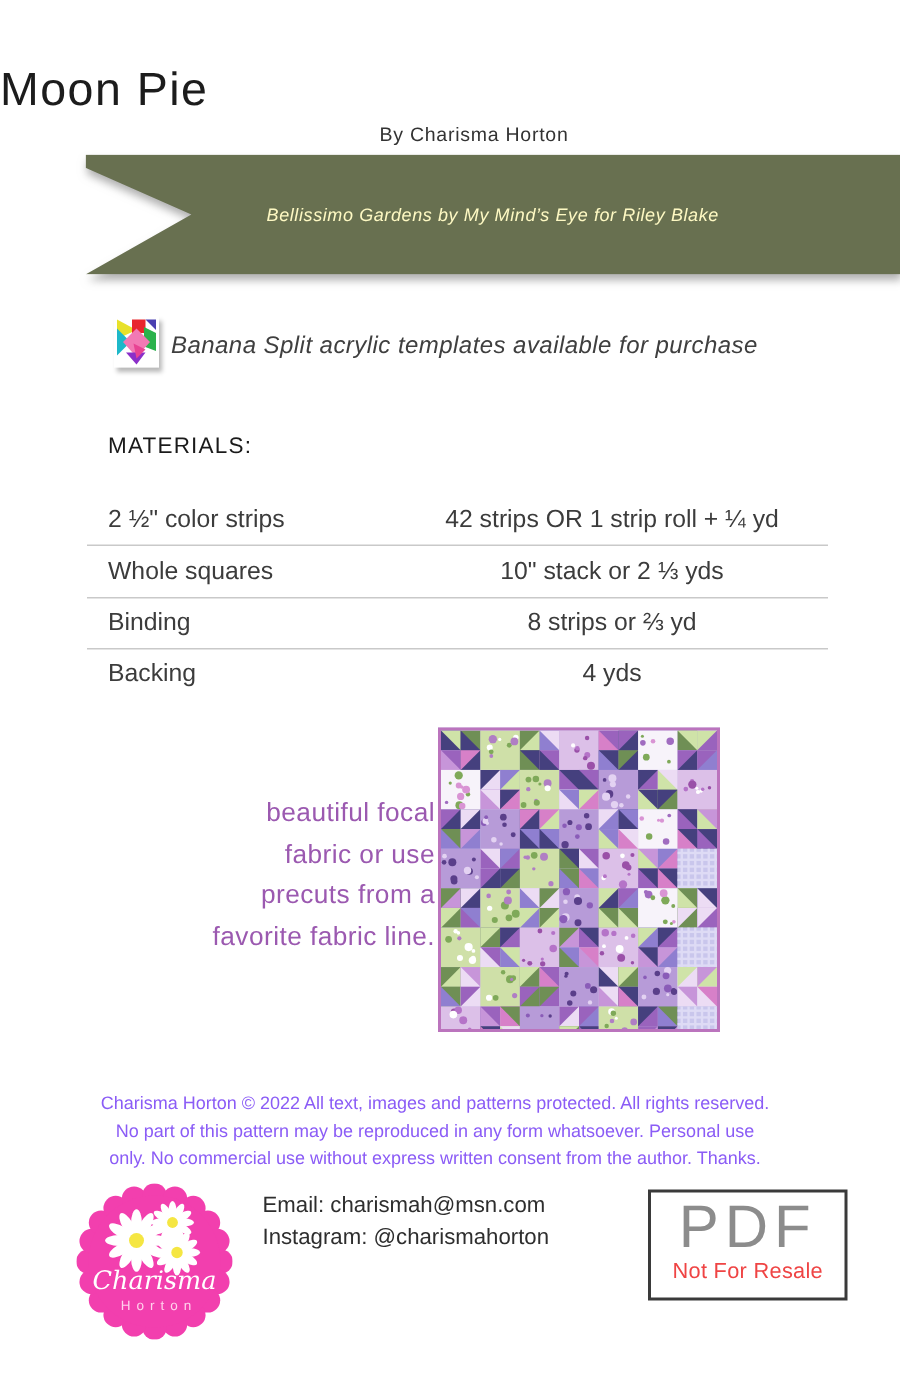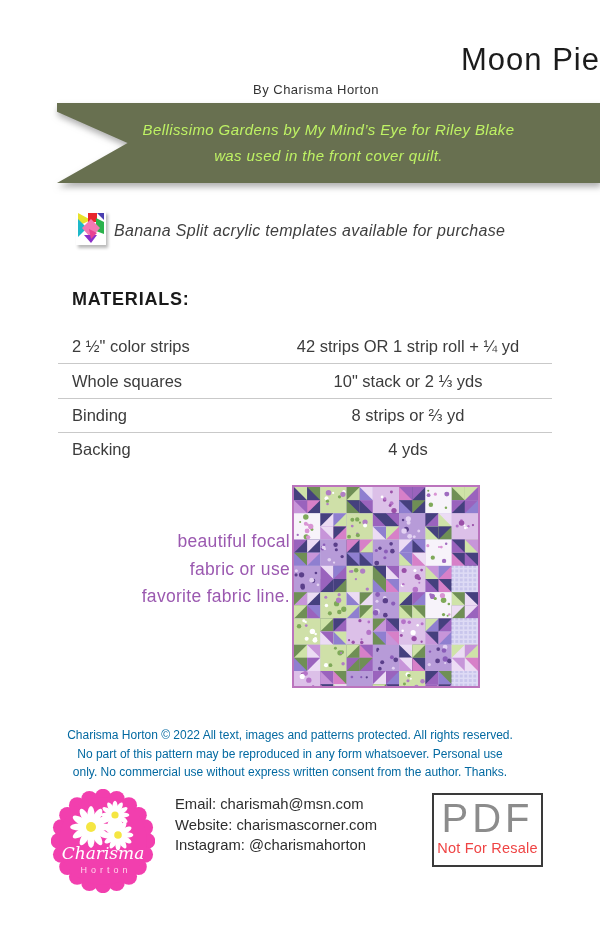--- a/index.html
+++ b/index.html
@@ -4,78 +4,77 @@
 <style>
   * { margin:0; padding:0; box-sizing:border-box; }
   html,body { width:600px; height:927px; }
   body {
     position:relative; background:#ffffff; overflow:hidden;
     font-family:"Liberation Sans", sans-serif; color:#3a3a3a;
   }
   .abs { position:absolute; }
 
   
-  .title { top:42px; left:0; width:600px; text-align:right;
+  .title { top:42px; left:0; width:600px; text-align:left;
     font-size:31px; font-weight:normal; color:#1c1c1c; letter-spacing:1px; }
   .byline { top:82px; left:16px; width:600px; text-align:center;
     font-size:13px; color:#333; letter-spacing:0.5px; }
 
   
   .banner-wrap { top:103px; left:57px; width:543px; height:80px;
     filter:drop-shadow(1px 4px 3px rgba(110,110,110,0.55)); }
   .banner { width:100%; height:100%; background:#687050;
     clip-path:polygon(0 0, 100% 0, 100% 100%, 0 100%, 13% 50%, 0 11%);
     display:flex; flex-direction:column; justify-content:center; align-items:center; }
-  .banner div { font-style:italic; font-size:15px; line-height:26px;
-    color:#bef264; letter-spacing:0.4px; text-align:center; }
+  .banner div { font-style:italic; font-size:12px; line-height:26px;
+    color:#fef9c3; letter-spacing:0.4px; text-align:center; }
 
   
   .note-icon { top:211px; left:76px; width:30px; height:34px;
     box-shadow:2px 3px 3px rgba(0,0,0,0.28); background:#fff; }
   .note-text { top:222px; left:114px; font-style:italic; font-size:16px;
     color:#3f3f3f; letter-spacing:0.3px; }
 
   
-  .materials-heading { top:289px; left:72px; font-size:18px; font-weight:bold;
+  .materials-heading { top:289px; left:72px; font-size:15px; font-weight:normal;
     color:#1a1a1a; letter-spacing:0.8px; }
   .mat-item { left:72px; font-size:16.5px; color:#3c3c3c; }
   .mat-amount { left:272px; width:272px; text-align:center; font-size:16.5px; color:#3c3c3c; }
   .mat-line { left:58px; width:494px; height:1px; background:#c9c9c9; }
 
   
   .blurb { top:528px; left:58px; width:232px; text-align:right;
     font-size:17.5px; line-height:27.5px; color:#9b59b0; letter-spacing:0.3px; }
 
   
   .quilt { top:485px; left:292px; width:188px; height:203px;
     border:2px solid #bb74bd; background:#cfc6ea; }
   .quilt svg { display:block; }
 
   
   .copyright { top:726px; left:0; width:580px; text-align:center;
-    font-size:12px; line-height:18.5px; color:#0369a1; }
+    font-size:12px; line-height:18.5px; color:#8b5cf6; }
 
   
   .logo { top:789px; left:51px; width:104px; height:104px; }
   .contact { top:794px; left:175px; font-size:14.8px; line-height:20.6px; color:#2e2e2e; }
-  .pdf-box { top:793px; left:432px; width:111px; height:74px;
+  .pdf-box { top:793px; left:432px; width:133px; height:74px;
     border:2px solid #3a3a3a; text-align:center; background:#fff; }
   .pdf-big { font-size:40px; color:#8c8c8c; letter-spacing:4px; line-height:44px; margin-top:1px; }
   .pdf-sub { font-size:14.5px; color:#ef4444; letter-spacing:0.2px; }
 </style>
 </head>
 <body>
 
 <div class="abs title">Moon Pie</div>
 <div class="abs byline">By Charisma Horton</div>
 
 <div class="abs banner-wrap">
   <div class="banner">
     <div>Bellissimo Gardens by My Mind’s Eye for Riley Blake</div>
-    <div>was used in the front cover quilt.</div>
   </div>
 </div>
 
 <div class="abs note-icon">
   <svg width="30" height="34" viewBox="0 0 30 34">
     <rect x="0" y="0" width="30" height="34" fill="#ffffff"></rect>
     <polygon points="2,2 15,9 2,15" fill="#e8e12a"></polygon>
     <rect x="12" y="2" width="9" height="9" fill="#e8262d"></rect>
     <polygon points="21,2 28,2 28,9" fill="#4a3fb0"></polygon>
     <polygon points="2,8 11,17 2,26" fill="#1db8c9"></polygon>
@@ -100,20 +99,21 @@
 <div class="abs mat-item" style="top:406px">Binding</div>
 <div class="abs mat-amount" style="top:406px">8 strips or ⅔ yd</div>
 <div class="abs mat-line" style="top:432px"></div>
 
 <div class="abs mat-item" style="top:440px">Backing</div>
 <div class="abs mat-amount" style="top:440px">4 yds</div>
 
 <div class="abs blurb">
   <div>beautiful focal</div>
   <div>fabric or use</div>
+  <div>precuts from a</div>
   <div>favorite fabric line.</div>
 </div>
 
 <div class="abs quilt" id="quilt">
     <svg width="184" height="199">
       <rect x="0" y="0" width="13.142857142857142" height="13.142857142857142" fill="#45407e"></rect>
       <polygon points="0,0 13.142857142857142,0 13.142857142857142,13.142857142857142" fill="#cfe3a8"></polygon>
       <rect x="13.142857142857142" y="0" width="13.142857142857142" height="13.142857142857142" fill="#6f8f55"></rect>
       <polygon points="26.285714285714285,13.142857142857142 13.142857142857142,13.142857142857142 13.142857142857142,0" fill="#45407e"></polygon>
       <rect x="0" y="13.142857142857142" width="13.142857142857142" height="13.142857142857142" fill="#9a63bd"></rect>
@@ -668,20 +668,19 @@
       <ellipse cx="67" cy="37.32" rx="2.8" ry="6.72" transform="rotate(360 67 37.32)" fill="#ffffff"></ellipse>
       <ellipse cx="71.34" cy="38.482899495151074" rx="2.8" ry="6.72" transform="rotate(390.00000000000006 71.34 38.482899495151074)" fill="#ffffff"></ellipse>
       <ellipse cx="74.51710050484893" cy="41.66" rx="2.8" ry="6.72" transform="rotate(419.99999999999994 74.51710050484893 41.66)" fill="#ffffff"></ellipse>
       <circle cx="67" cy="46" r="3.8" fill="#f5e642"></circle>
       <text x="52" y="70" text-anchor="middle" fill="#ffffff" font-size="17" font-family="DejaVu Serif, serif" font-style="italic">Charisma</text>
       <text x="55" y="84" text-anchor="middle" fill="#ffd2ec" font-size="9" letter-spacing="4" font-family="Liberation Sans, sans-serif">Horton</text>
     </svg></div>
 
 <div class="abs contact">
   <div>Email: charismah@msn.com</div>
-  <div>Website: charismascorner.com</div>
   <div>Instagram: @charismahorton</div>
 </div>
 
 <div class="abs pdf-box">
   <div class="pdf-big">PDF</div>
   <div class="pdf-sub">Not For Resale</div>
 </div>
 
 </body></html>

